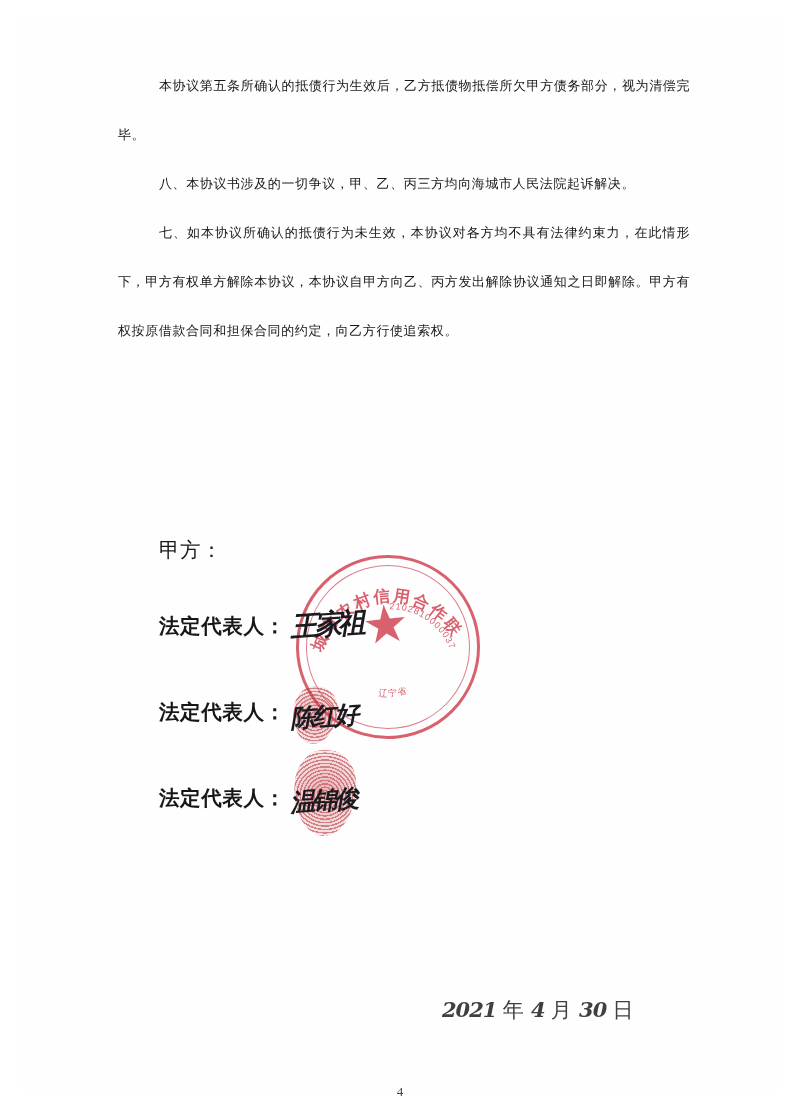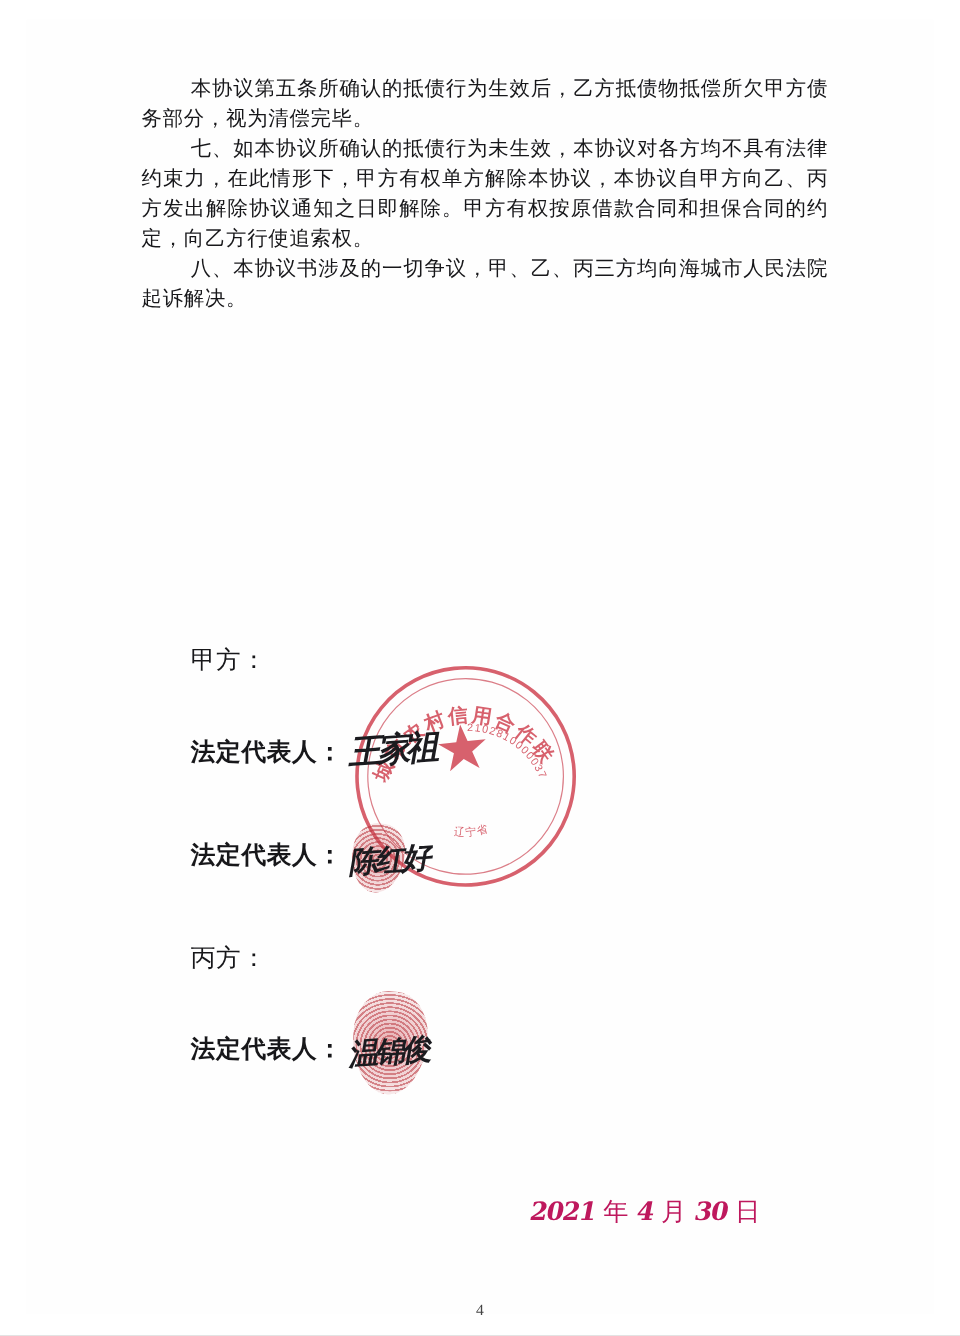--- a/index.html
+++ b/index.html
@@ -26,22 +26,22 @@
     right: 22px;
     bottom: 18px;
     background: #fefefe;
   }
   .body-text {
     position: absolute;
     left: 96px;
     top: 45px;
     width: 572px;
     color: #17171a;
-    font-size: 17px;
-    line-height: 25px;
+    font-size: 13px;
+    line-height: 49px;
     letter-spacing: 0.6px;
     text-align: justify;
     text-justify: inter-ideograph;
   }
   .para {
     margin: 0 0 0 0;
     text-indent: 41px;
   }
   .para + .para {
     margin-top: 0;
@@ -188,21 +188,21 @@
     width: 62px;
     height: 86px;
     transform: rotate(3deg);
   }
 
   .date-line {
     position: absolute;
     left: 420px;
     top: 980px;
     font-size: 21px;
-    color: #be185d;
+    color: #404040;
     letter-spacing: 1px;
   }
   .date-line .hw {
     font-family: "DejaVu Serif", serif;
     font-style: italic;
     font-weight: 600;
     letter-spacing: -1px;
   }
   .page-number {
     position: absolute;
@@ -216,22 +216,22 @@
   }
 </style>
 </head>
 <body>
 
 <div class="page">
   <div class="page-inner">
 
     <div class="body-text">
       <p class="para">本协议第五条所确认的抵债行为生效后，乙方抵债物抵偿所欠甲方债务部分，视为清偿完毕。</p>
+      <p class="para">八、本协议书涉及的一切争议，甲、乙、丙三方均向海城市人民法院起诉解决。</p>
       <p class="para">七、如本协议所确认的抵债行为未生效，本协议对各方均不具有法律约束力，在此情形下，甲方有权单方解除本协议，本协议自甲方向乙、丙方发出解除协议通知之日即解除。甲方有权按原借款合同和担保合同的约定，向乙方行使追索权。</p>
-      <p class="para">八、本协议书涉及的一切争议，甲、乙、丙三方均向海城市人民法院起诉解决。</p>
     </div>
 
     <div class="seal">
       <svg class="seal-arc" viewBox="0 0 178 178">
         <defs>
           <path id="arcTop" d="M 20,95 A 72,72 0 0 1 158,95" fill="none"></path>
           <path id="arcTopSmall" d="M 28,96 A 64,64 0 0 1 150,96" fill="none"></path>
           <path id="arcBottom" d="M 26,92 A 66,66 0 0 0 152,92" fill="none"></path>
         </defs>
         <text>
@@ -260,23 +260,20 @@
         <span class="handwriting" id="sig-jia">王家祖</span>
       </div>
 
 
       <div class="sig-rep">
         <span class="label">法定代表人：</span>
         <span class="fingerprint" id="fp-yi"></span>
         <span class="handwriting" id="sig-yi">陈红好</span>
       </div>
 
-      <div class="sig-line">
-        <span class="label">丙方：</span>
-      </div>
 
       <div class="sig-rep">
         <span class="label">法定代表人：</span>
         <span class="fingerprint" id="fp-bing"></span>
         <span class="handwriting" id="sig-bing">温锦俊</span>
       </div>
 
     </div>
 
     <div class="date-line">

